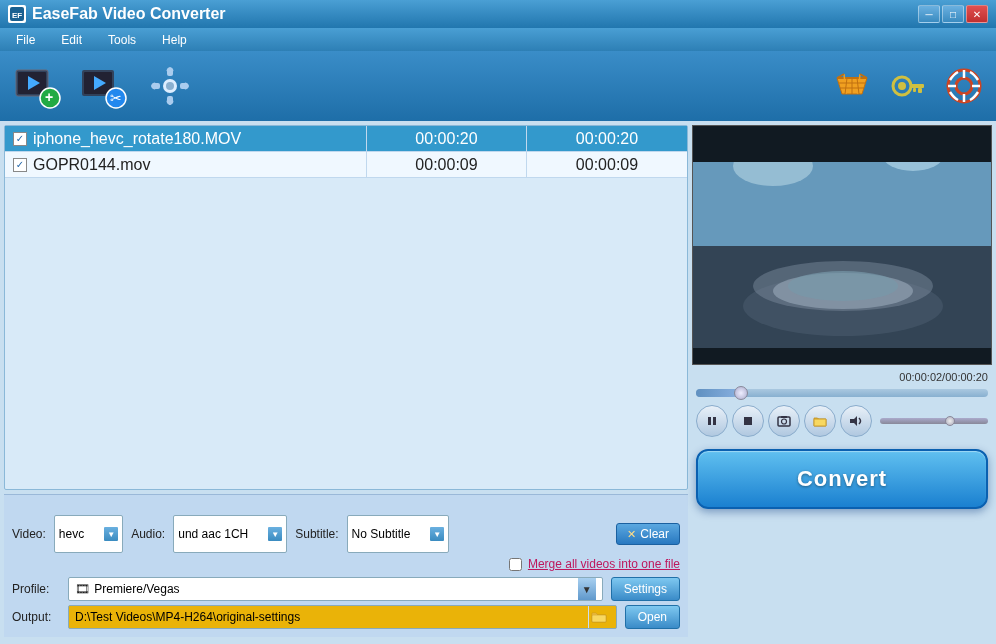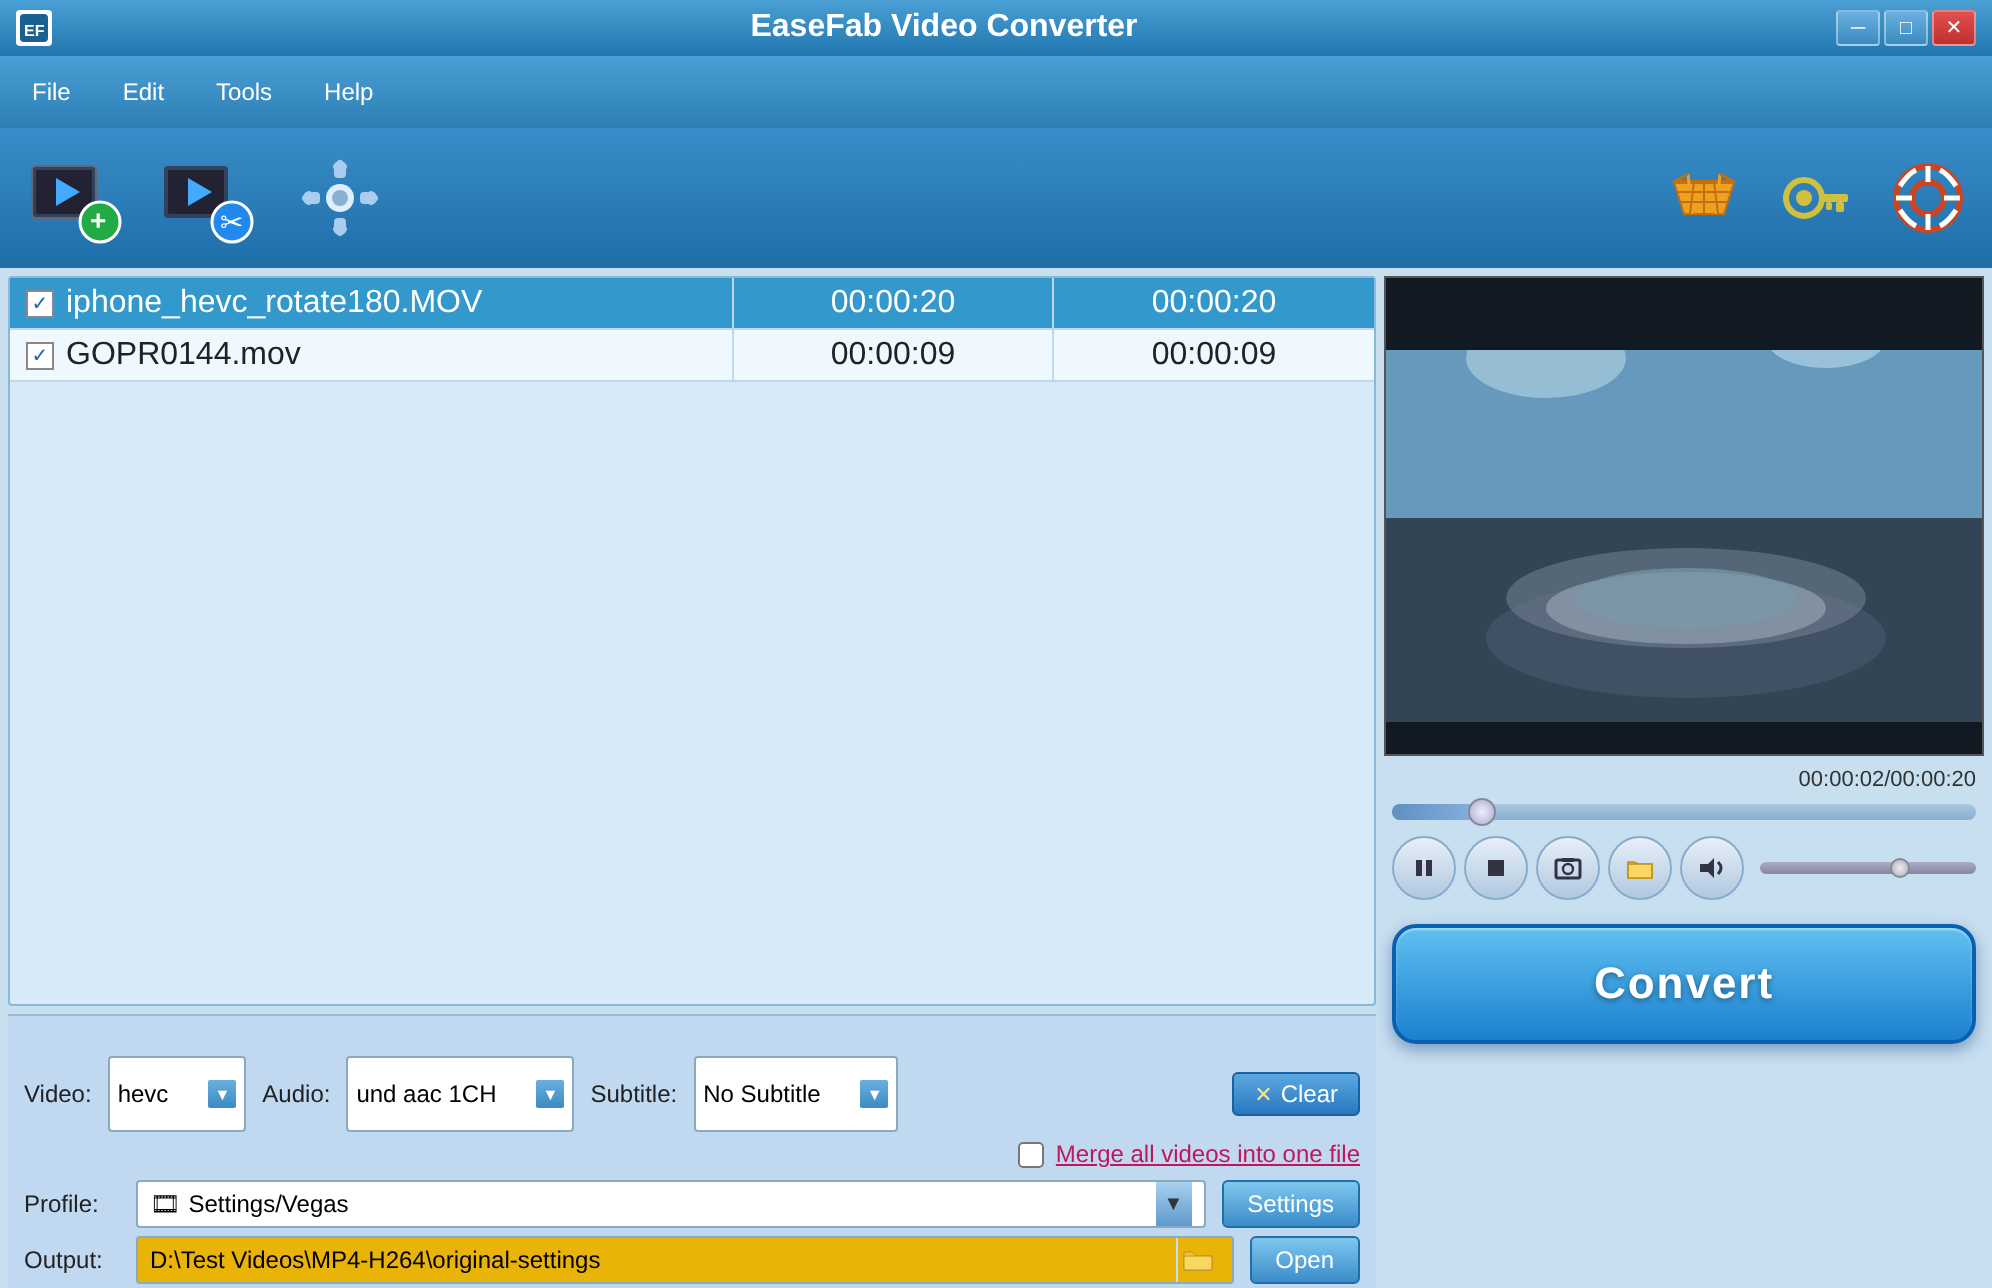--- a/index.html
+++ b/index.html
@@ -14,21 +14,20 @@
     }
 
     
     #title-bar {
       background: linear-gradient(to bottom, #4a9fd4, #2176ae);
       height: 28px;
       display: flex;
       align-items: center;
       padding: 0 8px;
       gap: 6px;
-      text-align: center;
     }
     #title-bar .app-icon {
       width: 18px; height: 18px;
       background: #fff;
       border-radius: 2px;
       display: flex; align-items: center; justify-content: center;
       font-size: 10px; color: #2176ae; font-weight: bold;
     }
     #title-bar .title-text {
       color: white;
@@ -47,21 +46,21 @@
       font-size: 10px;
       cursor: pointer;
       display: flex; align-items: center; justify-content: center;
       border-radius: 2px;
     }
     .win-btn.close { background: linear-gradient(to bottom, #e05050, #c03030); }
 
     
     #menu-bar {
       background: linear-gradient(to bottom, #4a9fd4, #2d7fb5);
-      height: 36px;
+      height: 23px;
       display: flex;
       align-items: center;
       padding: 0 4px;
       gap: 2px;
     }
     .menu-item {
       color: white;
       padding: 3px 12px;
       font-size: 12px;
       cursor: pointer;
@@ -537,21 +536,21 @@
 
       <div class="merge-row">
         <input type="checkbox" style="cursor: pointer;">
         <label>Merge all videos into one file</label>
       </div>
 
       <div class="profile-row" style="margin-top:6px;">
         <span class="profile-label">Profile:</span>
         <div class="profile-select" style="flex:1; height:24px; display:flex; align-items:center; background:white; border:1px solid #8ab; border-radius:2px; padding-left:6px; font-size:12px;">
           <span style="margin-right:4px;">🎞</span>
-          <span class="profile-select-text">Settings/Vegas</span>
+          <span class="profile-select-text">Premiere/Vegas</span>
           <div class="profile-select-arrow">▼</div>
         </div>
         <button class="settings-btn">Settings</button>
       </div>
 
       <div class="output-row">
         <span class="profile-label">Output:</span>
         <div class="profile-select" style="flex:1; height:24px; display:flex; align-items:center; background:#eab308; border:1px solid #8ab; border-radius:2px; padding-left:6px; font-size:12px;">
           <span class="profile-select-text">D:\Test Videos\MP4-H264\original-settings</span>
           <div style="width:22px; height:22px; display:flex; align-items:center; justify-content:center; border-left:1px solid #cde;">

